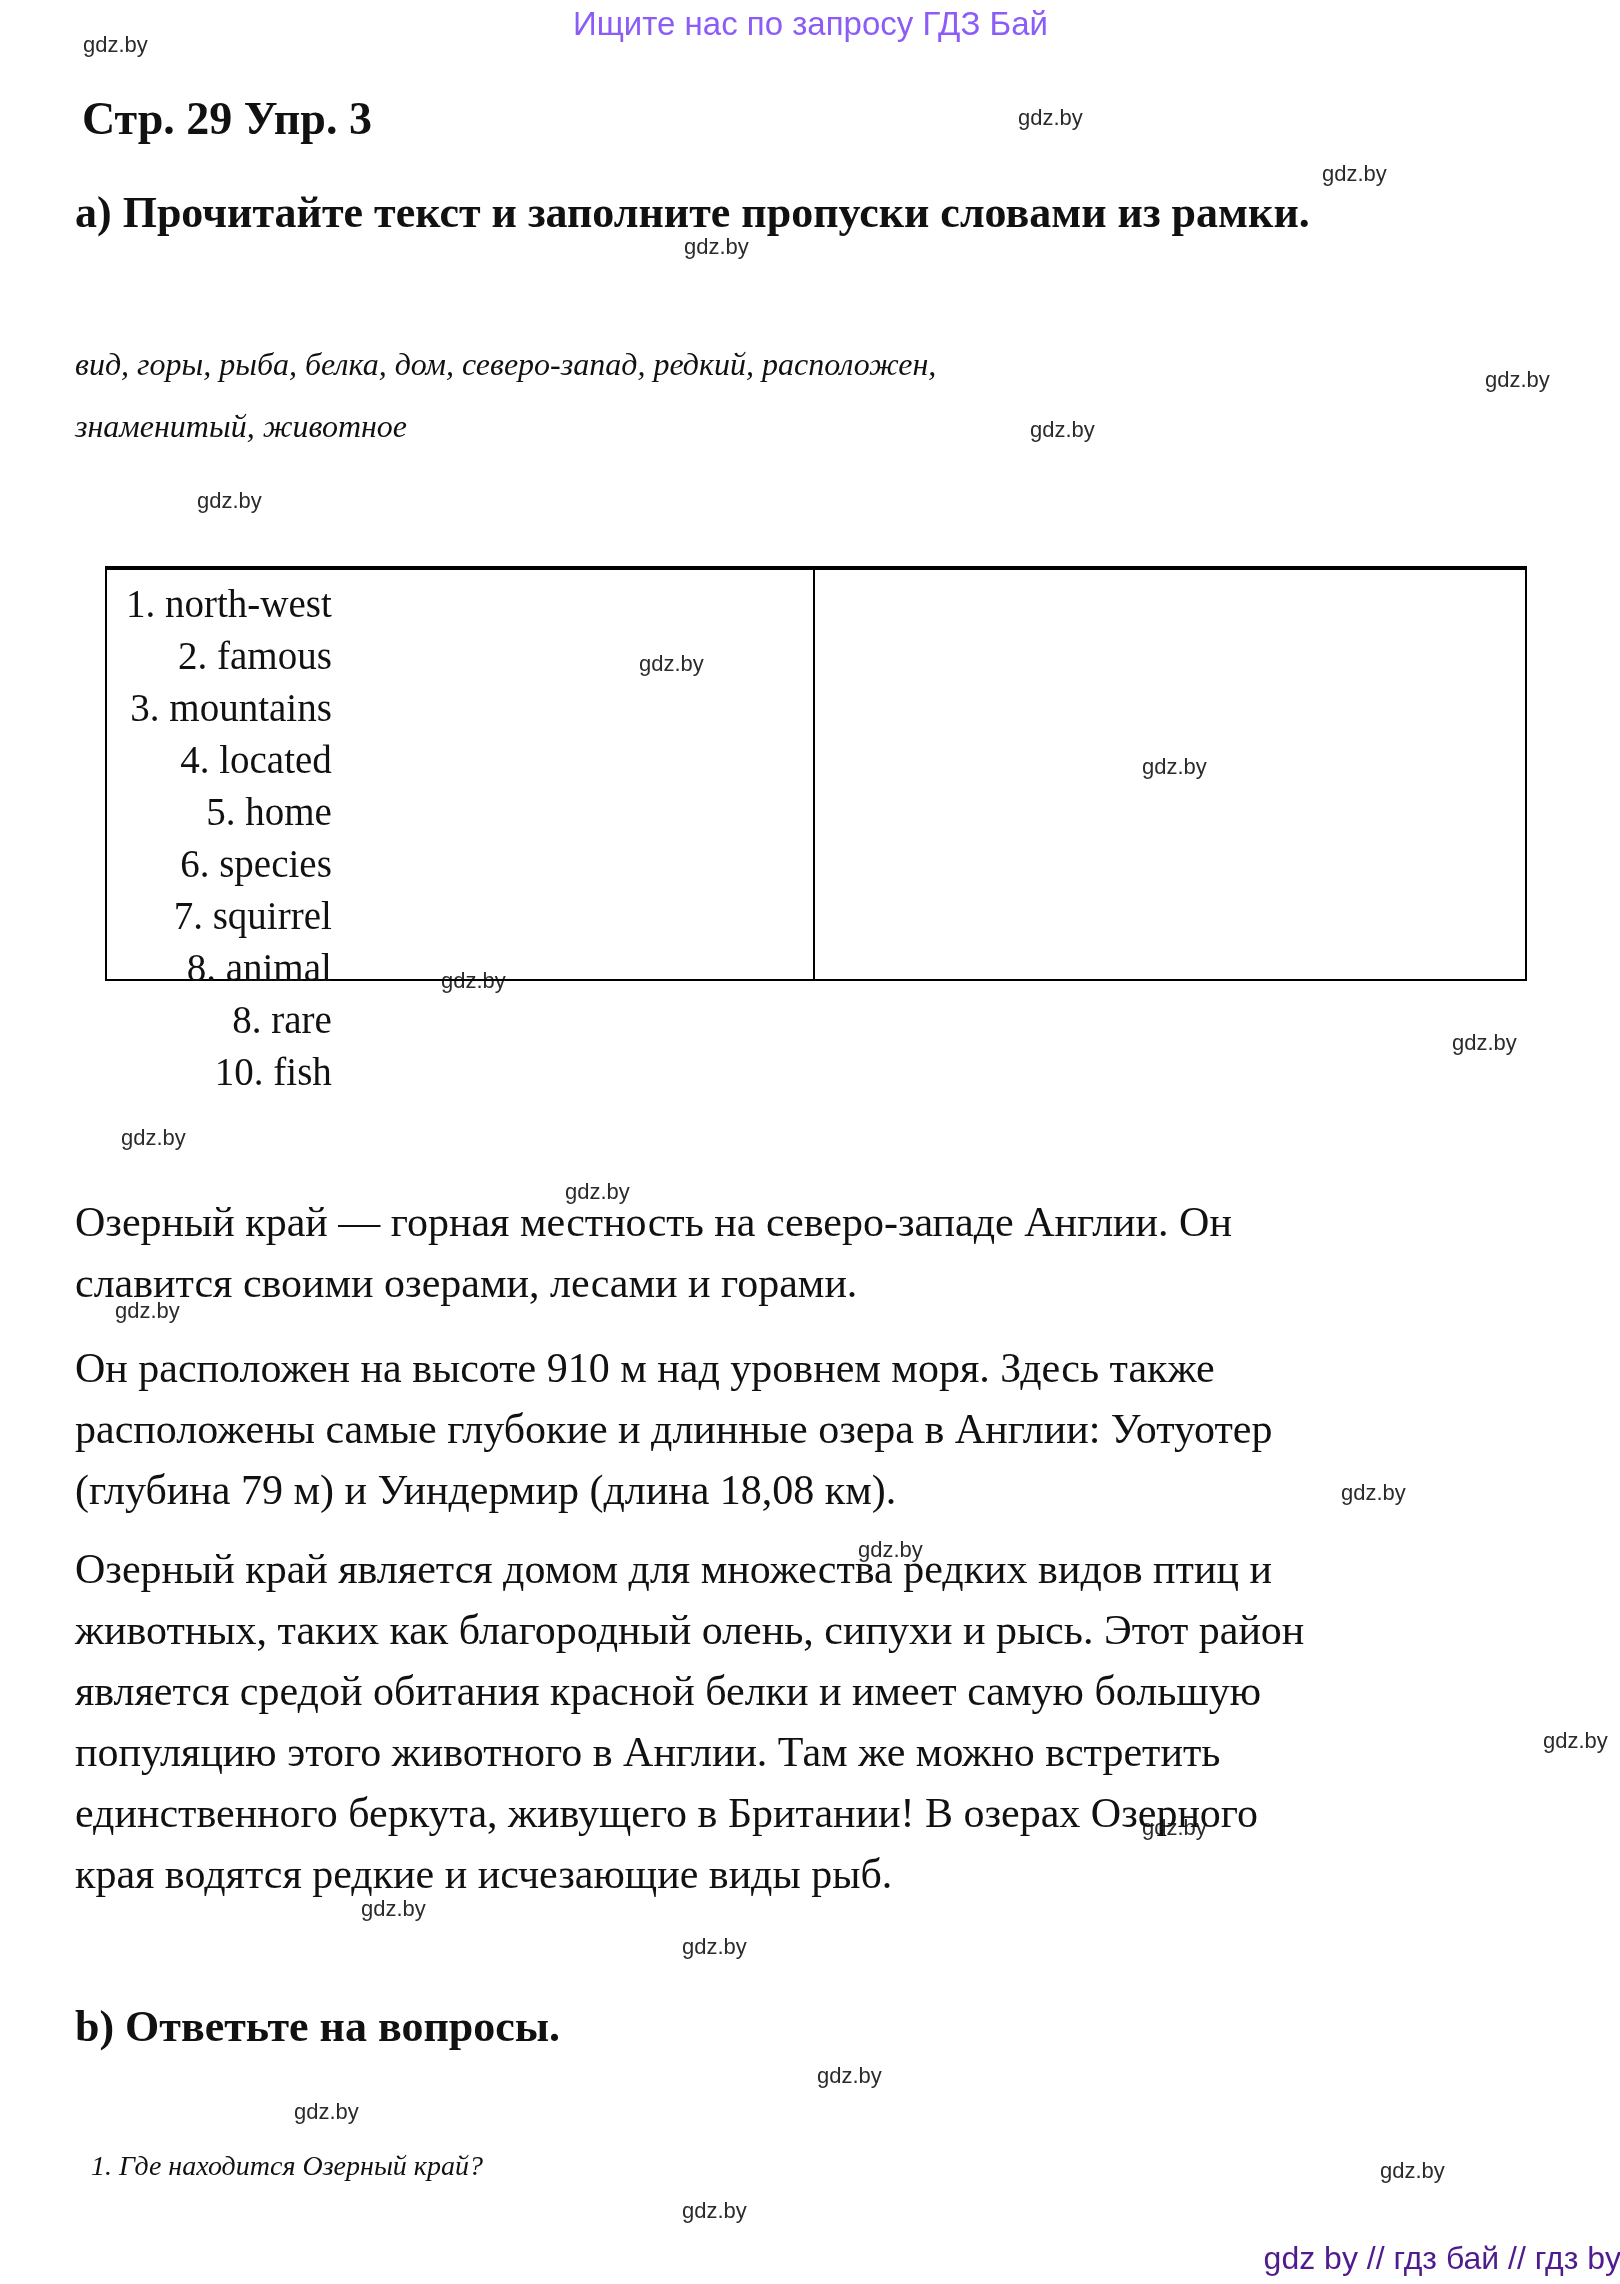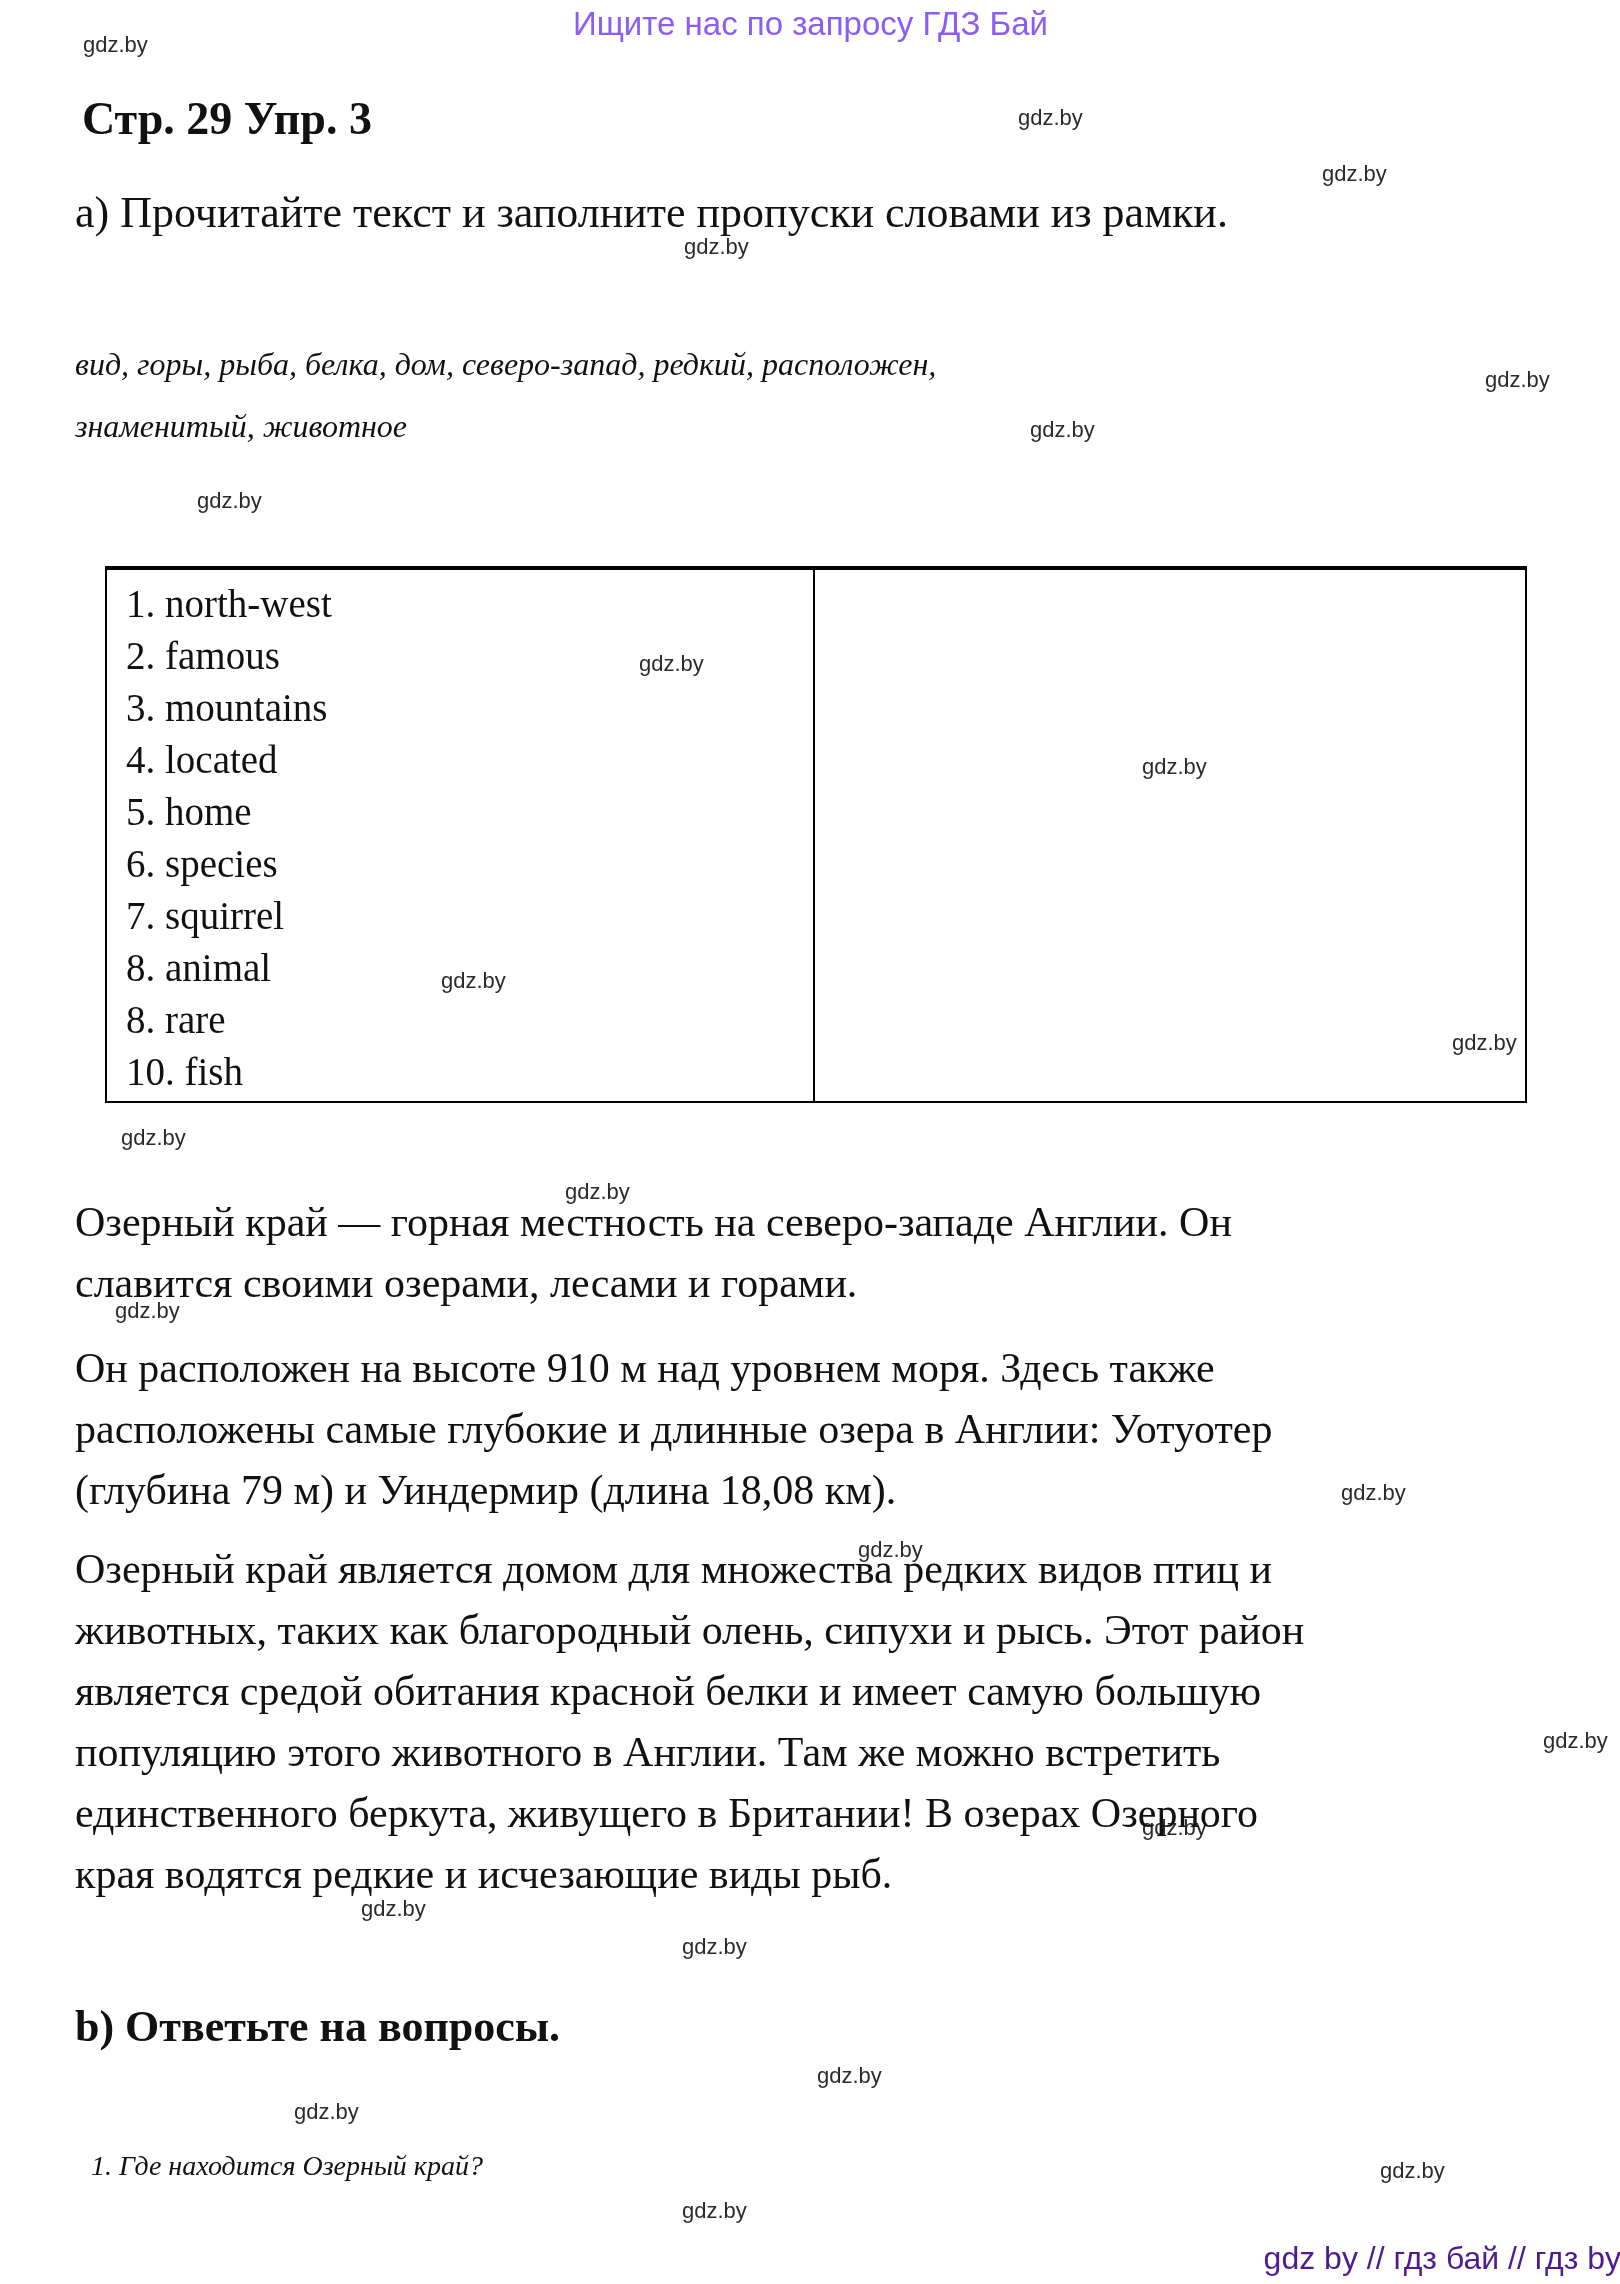--- a/index.html
+++ b/index.html
@@ -12,29 +12,29 @@
     font-family:"Liberation Sans",sans-serif;font-size:33px;color:#8b5cf6;
   }
   .wm{
     position:absolute;font-family:"Liberation Sans",sans-serif;
     font-size:22px;color:#2b2b2b;white-space:nowrap;
   }
   .page-title{
     position:absolute;left:82px;top:92px;font-weight:bold;font-size:46px;white-space:nowrap;
   }
   .heading-a{
-    position:absolute;left:75px;top:187px;font-weight:normal;font-size:44px;white-space:nowrap;
+    position:absolute;left:75px;top:187px;font-weight:bold;font-size:44px;white-space:nowrap;
   }
   .wordbox{
     position:absolute;left:75px;top:333px;font-style:italic;font-size:32px;
     line-height:62px;white-space:nowrap;
   }
   .vocab-table{
-    position:absolute;left:105px;top:566px;width:1422px;height:537px;
-    border:2.4px solid #000;border-top-width:4px;box-sizing:border-box;
+    position:absolute;left:105px;top:566px;width:1422px;height:415px;
+    border:2.4px solid #000;border-top-width:4px;box-sizing:border-box;text-align:right;
   }
   .vocab-divider{
     position:absolute;left:706px;top:0;bottom:0;width:2.4px;background:#000;
   }
   .vocab-col{
     position:absolute;top:8px;font-size:39px;line-height:52px;white-space:nowrap;
   }
   .vocab-col.en{left:19px;}
   .vocab-col.ru{left:736px;}
   .para{

